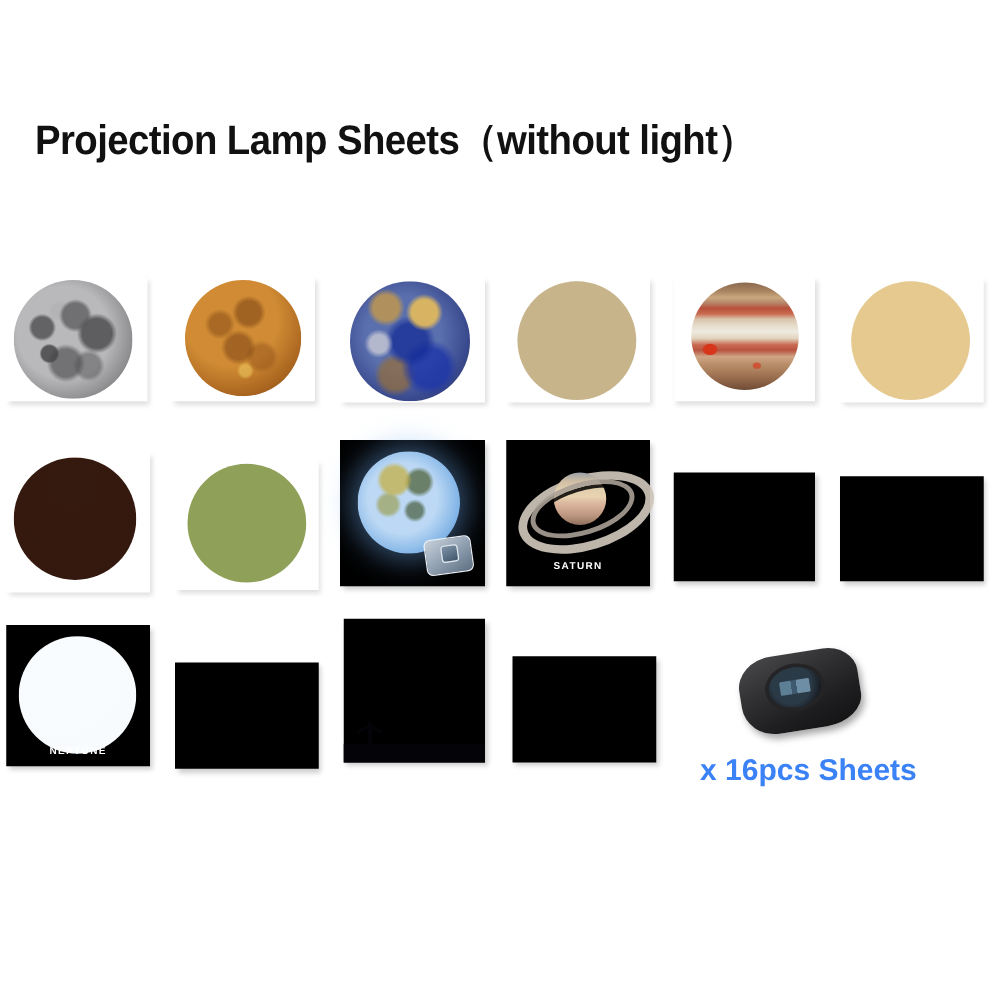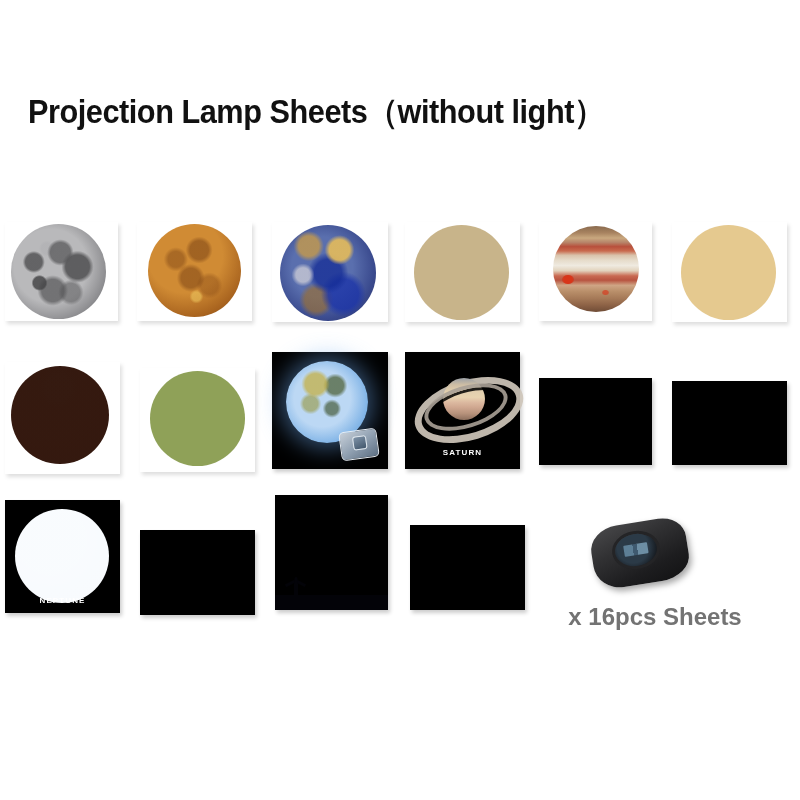--- a/index.html
+++ b/index.html
@@ -60,24 +60,23 @@
     font-weight: bold;
     letter-spacing: 1.1px;
     font-family: "Liberation Sans", sans-serif;
   }
 
   #pack-count {
     position: absolute;
     left: 560px;
     top: 603px;
     width: 190px;
-    text-align: center;
     font-size: 24px;
     font-weight: bold;
-    color: #737373;
+    color: #3b82f6;
     font-family: "Liberation Sans", sans-serif;
   }
 
   
 
   .moon-gray {
     background:
       radial-gradient(circle at 30% 62%, rgba(70,70,72,0.85) 0 7%, rgba(70,70,72,0) 9%),
       radial-gradient(circle at 24% 40%, rgba(78,78,80,0.8) 0 9%, rgba(78,78,80,0) 12%),
       radial-gradient(circle at 52% 30%, rgba(88,88,90,0.75) 0 12%, rgba(88,88,90,0) 16%),

